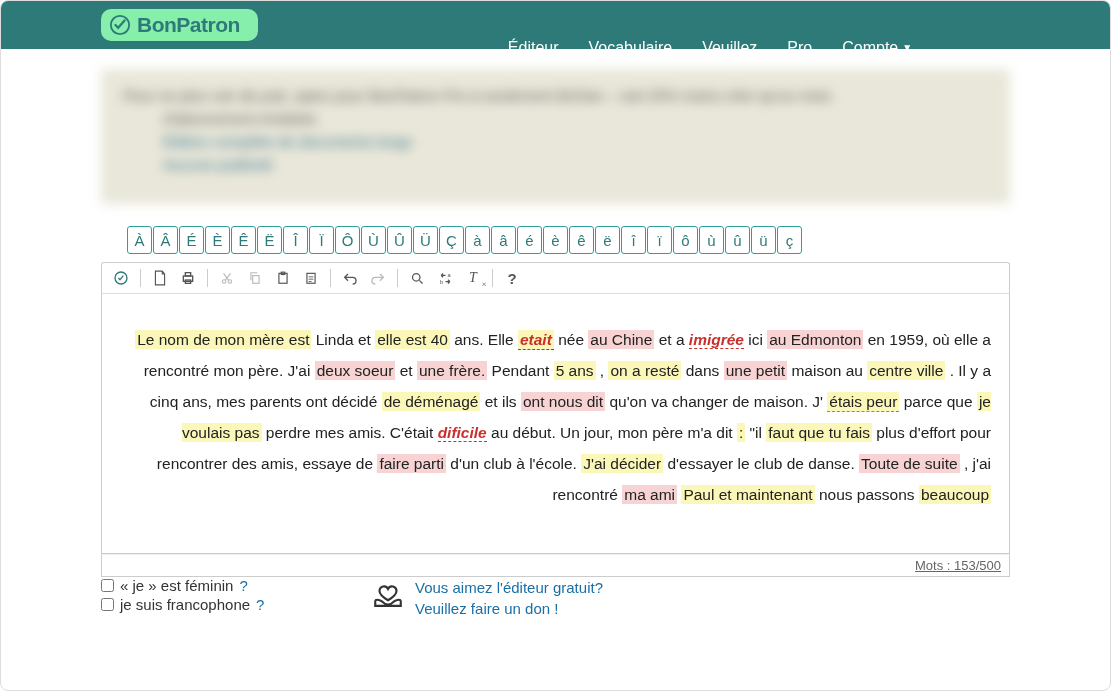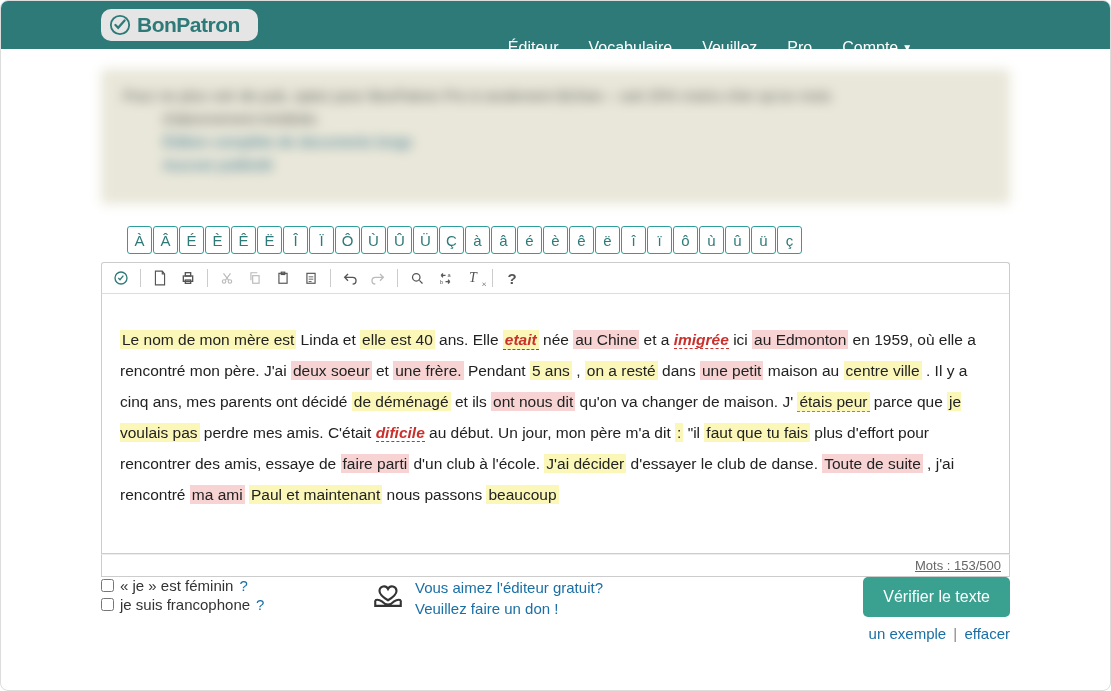--- a/index.html
+++ b/index.html
@@ -1,20 +1,20 @@
 <!DOCTYPE html>
 <html><head>
 <meta charset="utf-8">
 <style>
   * { box-sizing: border-box; margin: 0; padding: 0; }
   body { font-family: -apple-system, BlinkMacSystemFont, "Segoe UI", Arial, sans-serif; background: #fff; color: #333; }
   .frame { border: 1px solid #ddd; border-radius: 8px; width: 1111px; height: 691px; overflow: hidden; position: relative; }
 
   .navbar { background: #2e7a79; height: 48px; display: flex; align-items: center; padding: 0 50px 0 100px; }
-  .logo-pill { background: #e5e5e5; border-radius: 10px; padding: 4px 18px 4px 8px; display: flex; align-items: center; gap: 6px; }
+  .logo-pill { background: #86efac; border-radius: 10px; padding: 4px 18px 4px 8px; display: flex; align-items: center; gap: 6px; }
   .logo-mark { width: 22px; height: 22px; color: #2e7a79; }
   .logo-text { font-weight: 700; font-size: 21px; color: #2e7a79; letter-spacing: -0.5px; }
   .nav-links { display: flex; gap: 30px; margin-left: 250px; margin-top: 45px; }
   .nav-link { color: #fff; font-size: 16px; text-decoration: none; cursor: pointer; display: flex; align-items: center; gap: 4px; }
   .caret { font-size: 10px; }
 
   .content { padding: 20px 100px 0 100px; }
 
   .notice { background: #e9e7d9; border-radius: 4px; height: 135px; margin-bottom: 22px; filter: blur(6px); padding: 18px 22px; color: #555; font-size: 15px; overflow: hidden; }
   .notice .line { margin-bottom: 6px; }
@@ -22,21 +22,21 @@
   .notice a { color: #2d6d8a; }
 
   .accent-row { display: flex; gap: 0; margin-bottom: 8px; margin-left: 26px; }
   .accent-btn { border: 1px solid #2e9e9c; background: #fff; color: #2e7a79; width: 25px; height: 28px; font-size: 15px; cursor: pointer; margin-right: 1px; border-radius: 3px; display: flex; align-items: center; justify-content: center; }
 
   .toolbar { border: 1px solid #ccc; border-bottom: 1px solid #ddd; padding: 6px 10px; display: flex; align-items: center; gap: 10px; border-radius: 3px 3px 0 0; }
   .tool-icon { width: 18px; height: 18px; color: #555; cursor: pointer; display: inline-flex; align-items: center; justify-content: center; }
   .tool-icon.disabled { color: #bbb; }
   .tool-sep { width: 1px; height: 18px; background: #ccc; }
 
-  .editor-box { border: 1px solid #ccc; border-top: none; height: 260px; overflow: hidden; position: relative; }
+  .editor-box { border: 1px solid #ccc; border-top: none; height: 260px; overflow: hidden; position: relative; text-align: right; }
   .editor-text { padding: 30px 18px 18px 18px; font-size: 15.5px; line-height: 2.0; color: #222; }
   .hl-y { background: #fbf7b9; padding: 1px 2px; }
   .hl-p { background: #f8d3d3; padding: 1px 2px; }
   .err-r { color: #c9302c; font-style: italic; font-weight: bold; border-bottom: 1px dashed #c9302c; }
   .und { border-bottom: 1px dashed #888; }
 
   .word-count { text-align: right; font-size: 13px; color: #666; padding: 3px 8px; border: 1px solid #ccc; border-top: 1px solid #eee; text-decoration: underline; }
 
   .bottom-row { display: flex; margin-top: 0; align-items: flex-start; }
   .checks { flex: 0 0 270px; font-size: 15px; color: #333; }
@@ -219,24 +219,16 @@
         <svg class="heart-icon" viewBox="0 0 24 24">
           <path d="M12 7 c-1.5-3 -6-2 -6 1.5 c0 3 6 6.5 6 6.5 s6-3.5 6-6.5 c0-3.5 -4.5-4.5 -6-1.5 z" fill="none" stroke="currentColor" stroke-width="1.5"></path>
           <path d="M3 15 q2 -1 5 1 q2 2 4 2 q2 0 4 -2 q3 -2 5 -1 M3 15 v4 h18 v-4" fill="none" stroke="currentColor" stroke-width="1.5"></path>
         </svg>
         <div class="donate-text">
           <span>Vous aimez l'éditeur gratuit?</span>
           <span>Veuillez faire un don !</span>
         </div>
       </div>
 
-      <div class="action-col">
-        <button class="verify-btn">Vérifier le texte</button>
-        <div class="links-under">
-          <a>un exemple</a>
-          <span class="sep-pipe">|</span>
-          <a>effacer</a>
-        </div>
-      </div>
     </div>
 
   </div>
 </div>
 
 </body></html>

